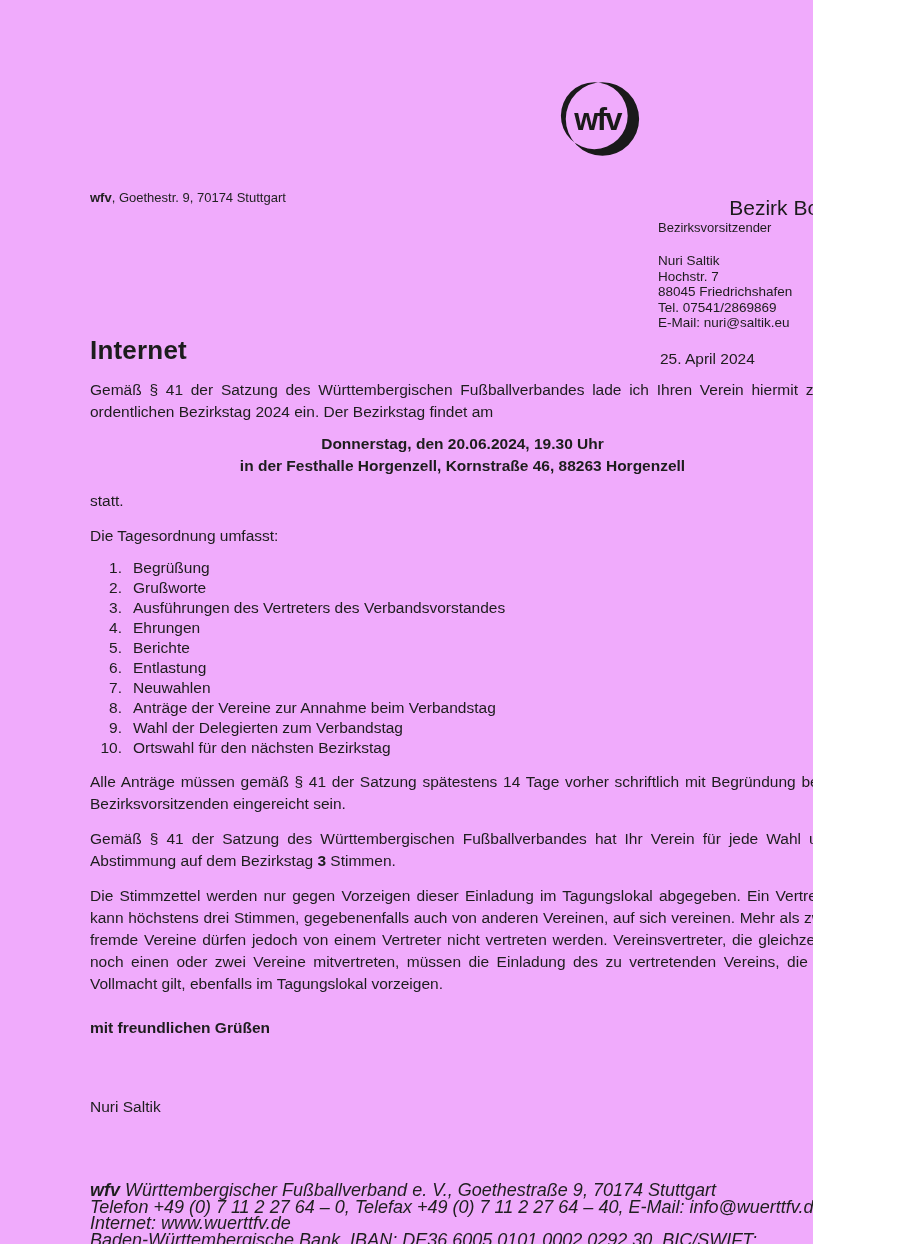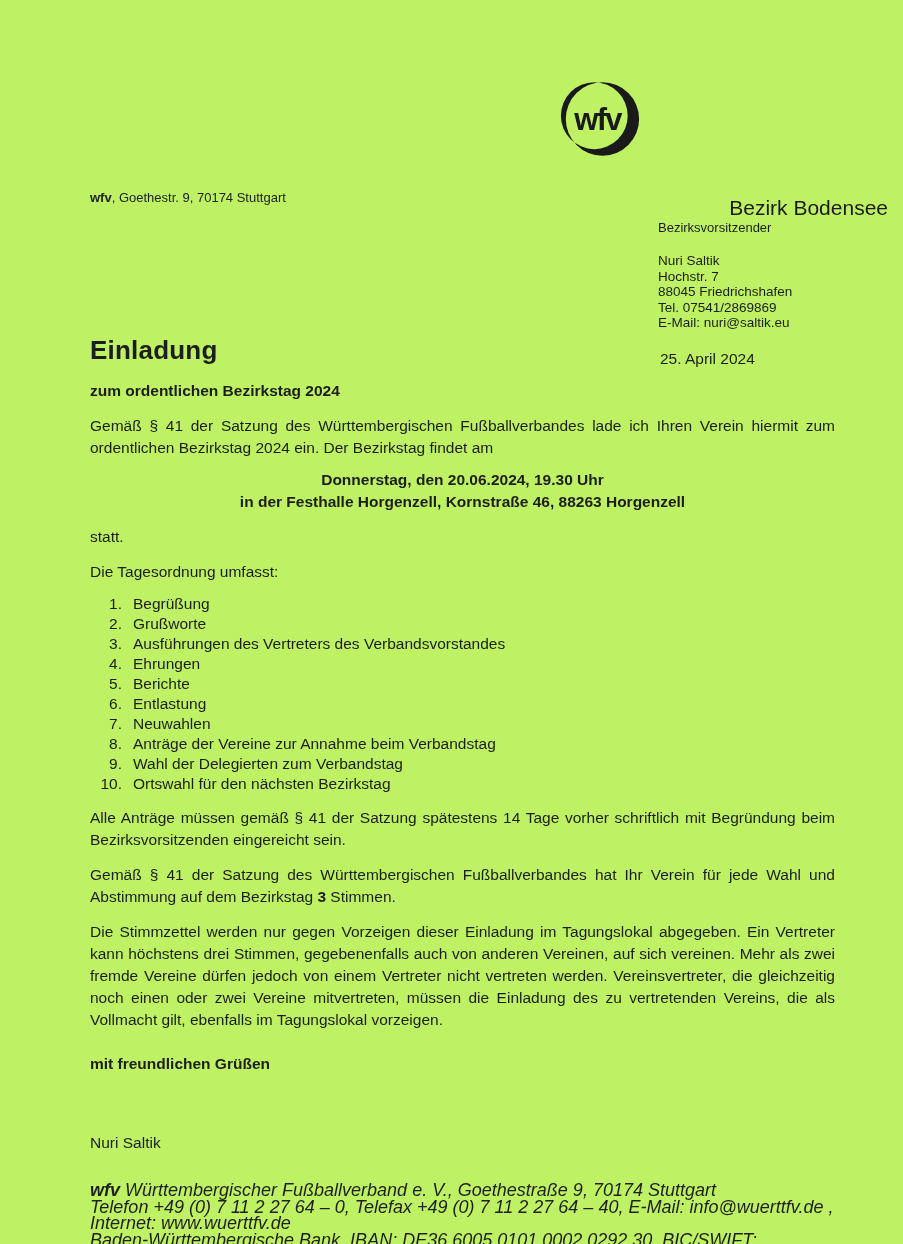--- a/index.html
+++ b/index.html
@@ -1,22 +1,22 @@
 <!DOCTYPE html>
 <html lang="de"><head>
 <meta charset="utf-8">
 <style>
   * { margin: 0; padding: 0; box-sizing: border-box; }
   html, body { background: #ffffff; }
   body { font-family: "Liberation Sans", sans-serif; }
   .page {
     position: relative;
-    width: 903px;
+    width: 813px;
     height: 1244px;
-    background: #bef264;
+    background: #f0abfc;
     color: #1d1d1d;
     overflow: hidden;
   }
 
   
   .logo-block {
     position: absolute;
     left: 556px;
     top: 70px;
     display: flex;
@@ -133,25 +133,24 @@
       <div>Hochstr. 7</div>
       <div>88045 Friedrichshafen</div>
       <div>Tel. 07541/2869869</div>
       <div>E-Mail: nuri@saltik.eu</div>
     </div>
   </div>
 
   <div class="letter">
 
     <div class="title-row">
-      <span class="letter-title">Einladung</span>
+      <span class="letter-title">Internet</span>
       <span class="letter-date">25. April 2024</span>
     </div>
 
-    <div class="letter-subject">zum ordentlichen Bezirkstag 2024</div>
 
     <p class="para">Gemäß § 41 der Satzung des Württembergischen Fußballverbandes lade ich Ihren Verein hiermit zum ordentlichen Bezirkstag 2024 ein. Der Bezirkstag findet am</p>
 
     <div class="event-block">
       <div>Donnerstag, den 20.06.2024, 19.30 Uhr</div>
       <div>in der Festhalle Horgenzell, Kornstraße 46, 88263 Horgenzell</div>
     </div>
 
     <p class="para-left">statt.</p>
 

